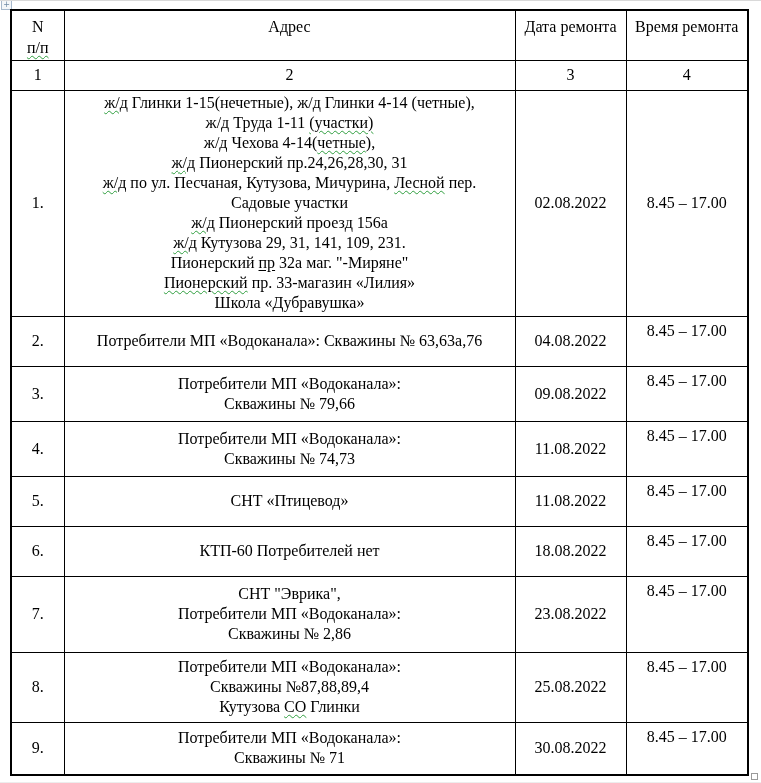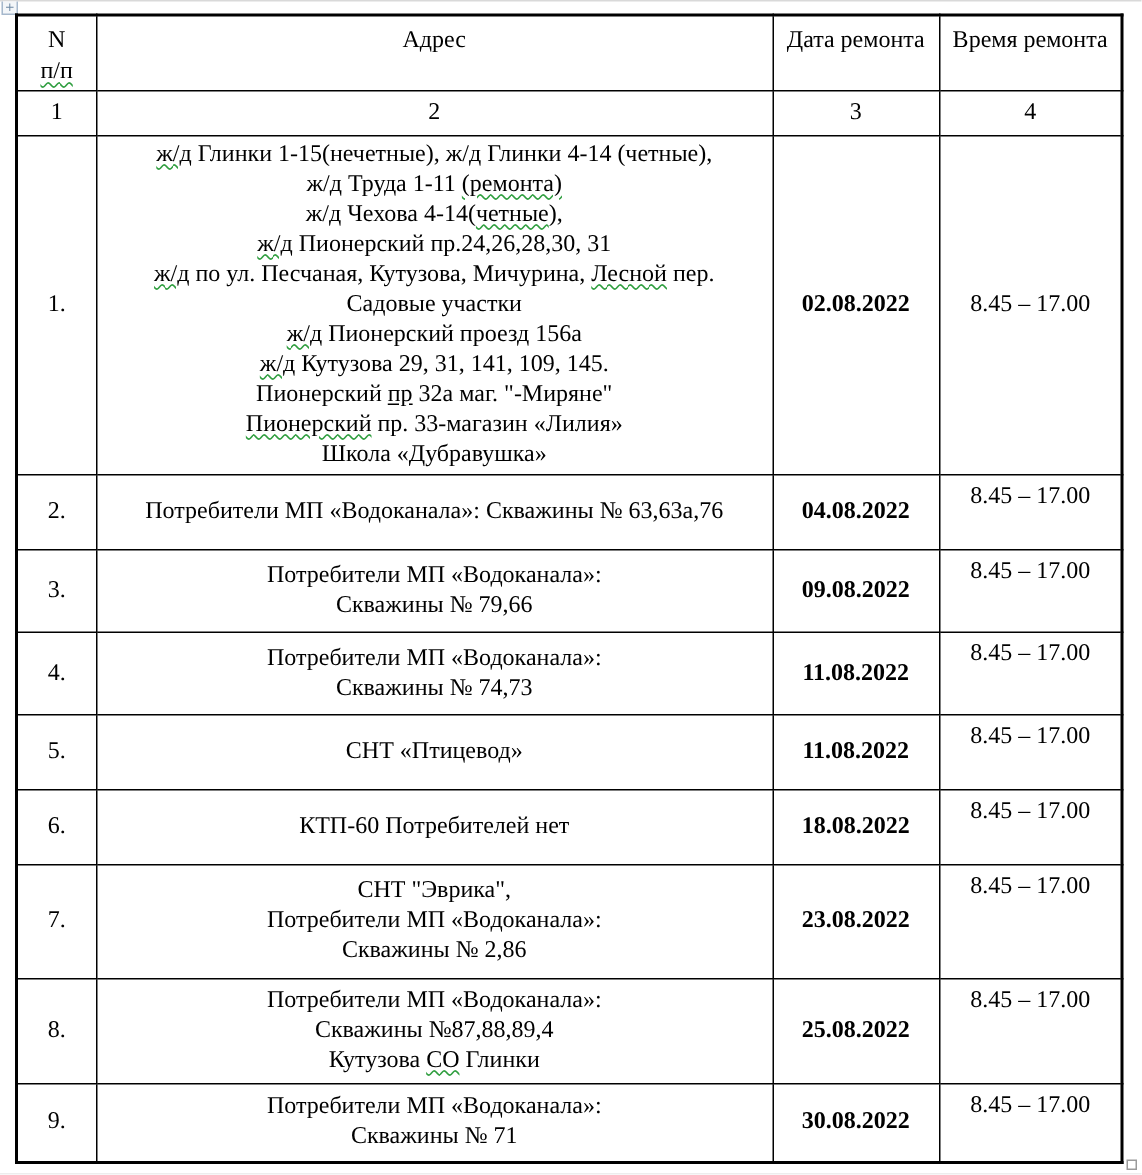--- a/index.html
+++ b/index.html
@@ -39,21 +39,21 @@
   tbody tr:nth-child(2){height:50px;}
   tbody tr:nth-child(3){height:55px;}
   tbody tr:nth-child(4){height:55px;}
   tbody tr:nth-child(5){height:50px;}
   tbody tr:nth-child(6){height:50px;}
   tbody tr:nth-child(7){height:76px;}
   tbody tr:nth-child(8){height:70px;}
   tbody tr:nth-child(9){height:53px;}
   td.cell-num{vertical-align:middle;}
   td.cell-addr{vertical-align:middle;line-height:20px;}
-  td.cell-date{vertical-align:middle;font-weight:bold;}
+  td.cell-date{vertical-align:middle;}
   td.cell-time.v-top{vertical-align:top;padding-top:5px;}
   td.cell-time.v-middle{vertical-align:middle;}
   .addr-line{white-space:nowrap;}
   .sq-green{
     text-decoration-line:underline;text-decoration-style:wavy;
     text-decoration-color:var(--sq-green,#2f9e3f);
     text-decoration-thickness:1px;text-underline-offset:2px;
   }
   .sq-red{
     text-decoration-line:underline;text-decoration-style:wavy;
@@ -90,27 +90,27 @@
         <td>2</td>
         <td>3</td>
         <td>4</td>
       </tr>
     </thead>
     <tbody id="rows-body">
         <tr>
           <td class="cell-num">1.</td>
           <td class="cell-addr">
             <div class="addr-line"><span class="sq-green">ж/д</span><span> Глинки 1-15(нечетные), ж/д Глинки 4-14 (четные),</span></div>
-            <div class="addr-line"><span>ж/д Труда 1-11 </span><span class="sq-green">(ремонта)</span></div>
+            <div class="addr-line"><span>ж/д Труда 1-11 </span><span class="sq-green">(участки)</span></div>
             <div class="addr-line"><span>ж/д Чехова 4-14(</span><span class="sq-green">четные</span><span>),</span></div>
             <div class="addr-line"><span class="sq-green">ж/д</span><span> Пионерский пр.24,26,28,30, 31</span></div>
             <div class="addr-line"><span class="sq-green">ж/д</span><span> по ул. Песчаная, Кутузова, Мичурина, </span><span class="sq-green">Лесной</span><span> пер.</span></div>
             <div class="addr-line"><span>Садовые участки</span></div>
             <div class="addr-line"><span class="sq-green">ж/д</span><span> Пионерский проезд 156а</span></div>
-            <div class="addr-line"><span class="sq-green">ж/д</span><span> Кутузова 29, 31, 141, 109, 145.</span></div>
+            <div class="addr-line"><span class="sq-green">ж/д</span><span> Кутузова 29, 31, 141, 109, 231.</span></div>
             <div class="addr-line"><span>Пионерский </span><span class="sq-red">пр</span><span> 32а маг. "-Миряне"</span></div>
             <div class="addr-line"><span class="sq-green">Пионерский</span><span> пр. 33-магазин  «Лилия»</span></div>
             <div class="addr-line"><span>Школа «Дубравушка»</span></div>
           </td>
           <td class="cell-date">02.08.2022</td>
           <td class="cell-time v-middle">8.45 – 17.00</td>
         </tr>
         <tr>
           <td class="cell-num">2.</td>
           <td class="cell-addr">

